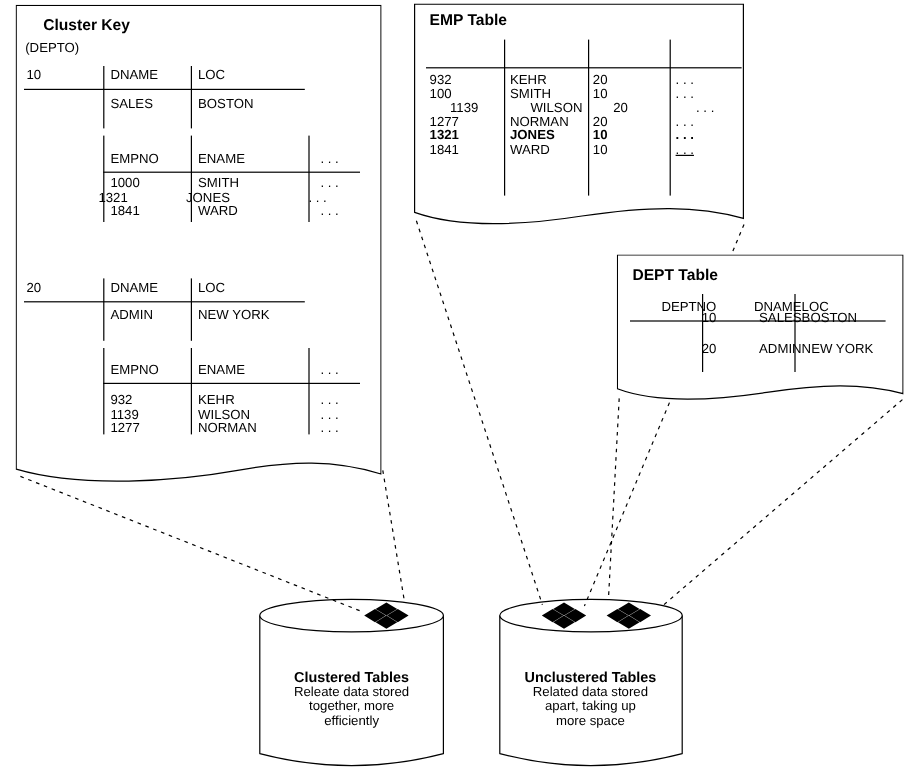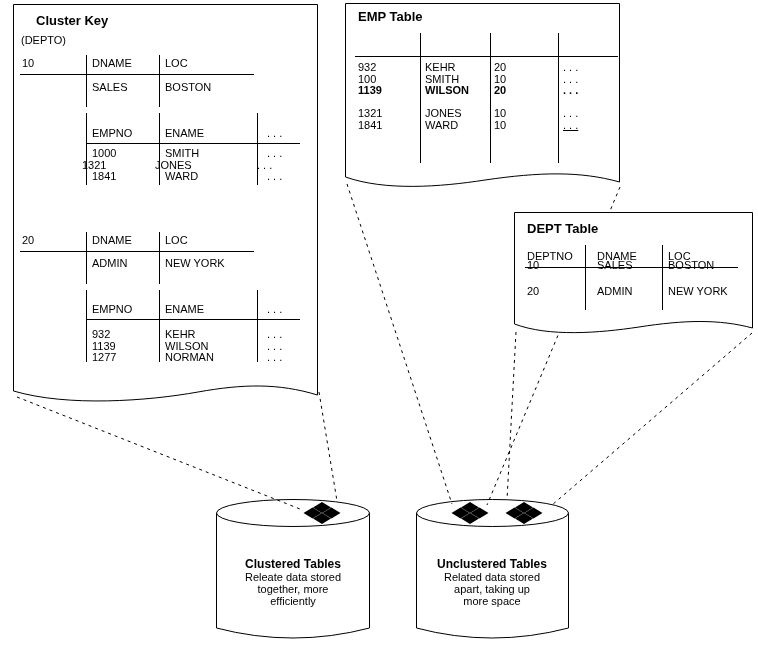--- a/index.html
+++ b/index.html
@@ -98,26 +98,27 @@
     <svg class="outline" width="275" height="192" viewBox="0 0 275 192">
       <path d="M0.5 174 L0.5 0.5 L274.5 0.5 L274.5 179 C235 168 195 169 140 177 C95 184 40 188 0.5 174 Z" fill="#fff" stroke="#000" stroke-width="1"></path>
     </svg>
     <div class="title" style="left:13px;top:7px;">EMP Table</div>
     <div class="vl" style="left:75px;top:30px;height:130px;"></div>
     <div class="vl" style="left:145px;top:30px;height:130px;"></div>
     <div class="vl" style="left:213px;top:30px;height:130px;"></div>
     <div class="hl" style="left:10px;top:53px;width:263px;"></div>
     <div class="t" style="left:13px;top:59px;"><span class="emp-c1">932</span><span class="emp-c2">KEHR</span><span class="emp-c3">20</span><span>. . .</span></div>
     <div class="t" style="left:13px;top:71px;"><span class="emp-c1">100</span><span class="emp-c2">SMITH</span><span class="emp-c3">10</span><span>. . .</span></div>
-    <div class="t" style="left:13px;top:82px;font-weight:bold;"><span class="emp-c1">1139</span><span class="emp-c2">WILSON</span><span class="emp-c3">20</span><span>. . .</span></div>
-    <div class="t" style="left:13px;top:105px;"><span class="emp-c1">1321</span><span class="emp-c2">JONES</span><span class="emp-c3">10</span><span>. . .</span></div>
+    <div class="t" style="left:30px;top:82px;"><span class="emp-c1">1139</span><span class="emp-c2">WILSON</span><span class="emp-c3">20</span><span>. . .</span></div>
+    <div class="t" style="left:13px;top:94px;"><span class="emp-c1">1277</span><span class="emp-c2">NORMAN</span><span class="emp-c3">20</span><span>. . .</span></div>
+    <div class="t" style="left:13px;top:105px;font-weight:bold;"><span class="emp-c1">1321</span><span class="emp-c2">JONES</span><span class="emp-c3">10</span><span>. . .</span></div>
     <div class="t" style="left:13px;top:117px;text-decoration:underline;"><span class="emp-c1">1841</span><span class="emp-c2">WARD</span><span class="emp-c3">10</span><span>. . .</span></div>
   </div>
 
-  <div class="box" style="left:514px;top:212px;width:202px;height:130px;">
+  <div class="box" style="left:514px;top:212px;width:202px;height:130px;text-align:right;">
     <svg class="outline" width="239" height="130" viewBox="0 0 239 130">
       <path d="M0.5 112 L0.5 0.5 L238.5 0.5 L238.5 116 C205 107 170 108 125 115 C85 121 35 125 0.5 112 Z" fill="#fff" stroke="#000" stroke-width="1"></path>
     </svg>
     <div class="title" style="left:13px;top:10px;">DEPT Table</div>
     <div class="vl" style="left:71px;top:33px;height:65px;"></div>
     <div class="vl" style="left:148px;top:33px;height:65px;"></div>
     <div class="t" style="left:13px;top:39px;"><span class="dept-c1">DEPTNO</span><span class="dept-c2">DNAME</span><span>LOC</span></div>
     <div class="hl" style="left:11px;top:55px;width:213px;"></div>
     <div class="t" style="left:13px;top:48px;"><span class="dept-c1">10</span><span class="dept-c2">SALES</span><span>BOSTON</span></div>
     <div class="t" style="left:13px;top:74px;"><span class="dept-c1">20</span><span class="dept-c2">ADMIN</span><span>NEW YORK</span></div>

